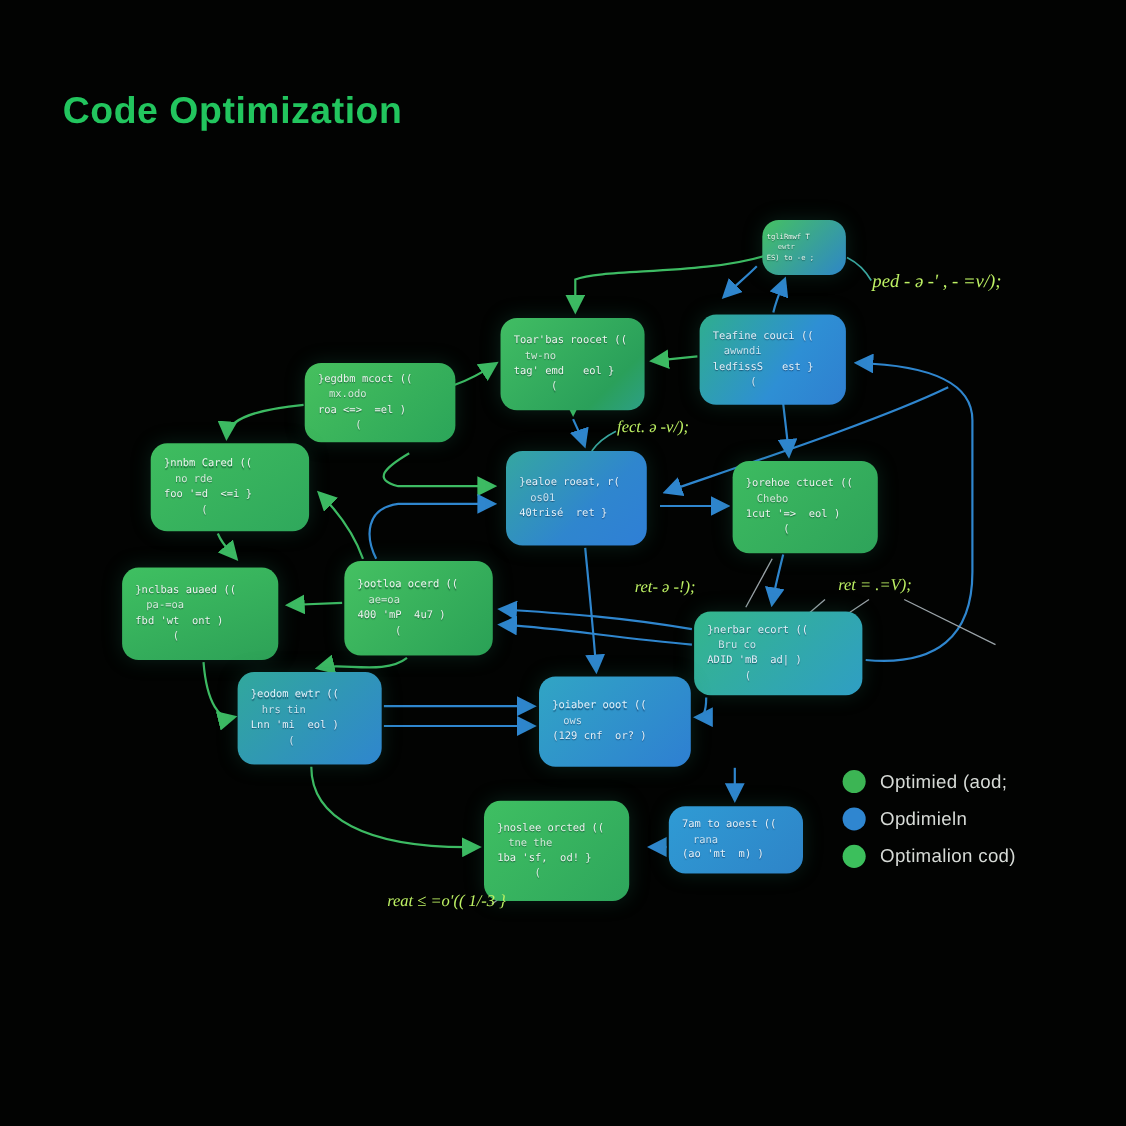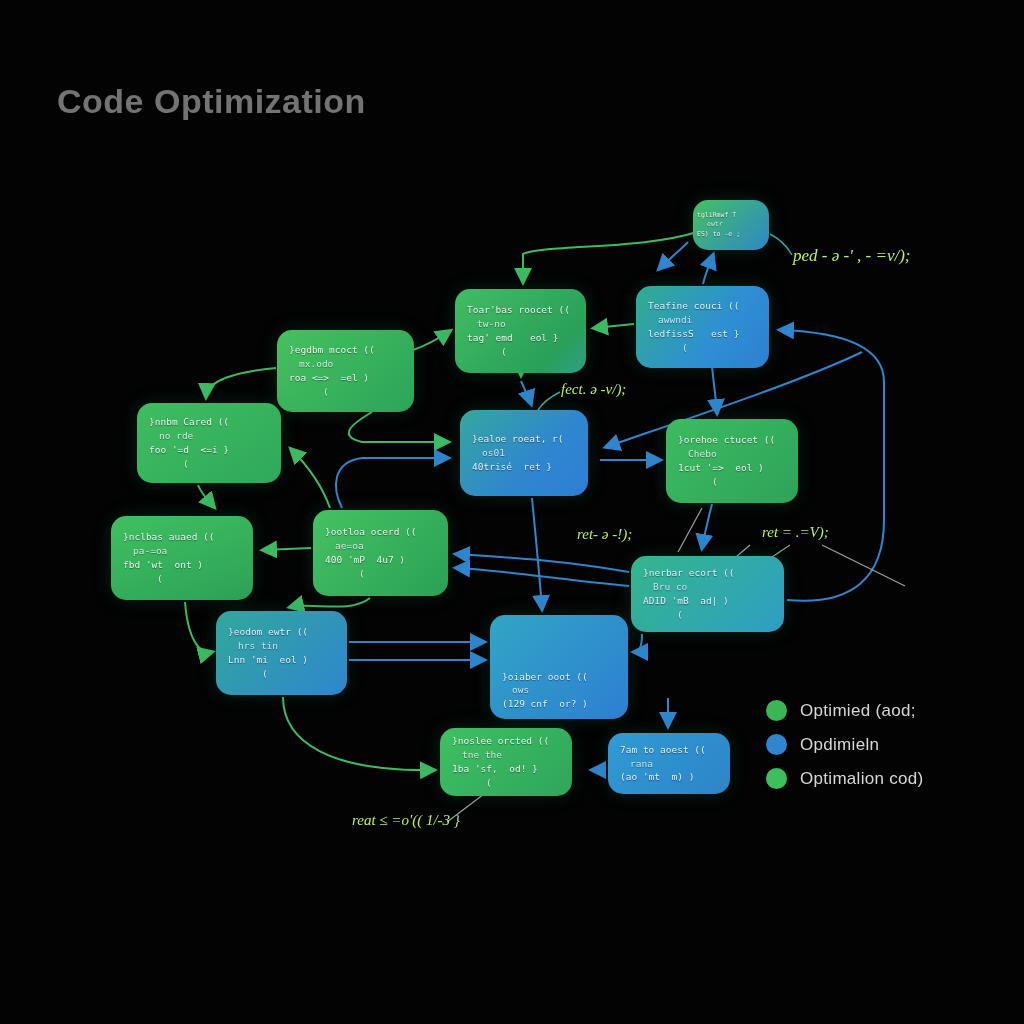--- a/index.html
+++ b/index.html
@@ -1,18 +1,18 @@
 <!DOCTYPE html>
 <html><head>
 <meta charset="utf-8">
 <style>
   html,body{margin:0;padding:0;background:#000;}
   #canvas{position:relative;width:1024px;height:1024px;background:#020302;overflow:hidden;
           font-family:"Liberation Sans",sans-serif;}
-  #title{position:absolute;left:57px;top:82px;font-size:34px;font-weight:700;color:#737373;
+  #title{position:absolute;left:57px;top:82px;font-size:34px;font-weight:700;color:#22c55e;
          letter-spacing:.5px;}
   svg.edges{position:absolute;left:0;top:0;width:1024px;height:1024px;pointer-events:none;}
   .node{position:absolute;border-radius:15px;box-shadow:0 0 18px rgba(30,120,90,.25);
         display:flex;flex-direction:column;justify-content:center;padding:8px 12px;box-sizing:border-box;
         font-family:"DejaVu Sans Mono",monospace;}
   .node .ln{white-space:pre;font-size:9.5px;line-height:1.45;color:#eef6f0;
             text-shadow:0 1px 1px rgba(0,40,30,.55);}
   .node.blue .ln{color:#e4f2fb;text-shadow:0 1px 1px rgba(0,25,60,.55);}
   .node .ln:nth-child(2){padding-left:10px;opacity:.85;}
   .node .ln:nth-child(4){padding-left:34px;opacity:.9;}
@@ -95,21 +95,21 @@
     <div class="ln">(</div>
   </div>
 
   <div class="node blue" style="left:636px;top:286px;width:133px;height:82px;background:linear-gradient(125deg,#2fae8e,#2e8fd4 60%,#2f7fd0);">
     <div class="ln">Teafine couci ((</div>
     <div class="ln">awwndi</div>
     <div class="ln">ledfissS   est }</div>
     <div class="ln">(</div>
   </div>
 
-  <div class="node" style="left:277px;top:330px;width:137px;height:82px;background:linear-gradient(135deg,#46c05e,#2ba559);">
+  <div class="node" style="left:277px;top:330px;width:137px;height:72px;background:linear-gradient(135deg,#46c05e,#2ba559);">
     <div class="ln">}egdbm mcoct ((</div>
     <div class="ln">mx.odo</div>
     <div class="ln">roa &lt;=&gt;  =el )</div>
     <div class="ln">(</div>
   </div>
 
   <div class="node" style="left:137px;top:403px;width:144px;height:80px;background:linear-gradient(145deg,#3fbd5f,#2fa85c);">
     <div class="ln">}nnbm Cared ((</div>
     <div class="ln">no rde</div>
     <div class="ln">foo '=d  &lt;=i }</div>
@@ -150,27 +150,27 @@
     <div class="ln">(</div>
   </div>
 
   <div class="node blue" style="left:216px;top:611px;width:131px;height:84px;background:linear-gradient(135deg,#31a89c,#2f86ce);">
     <div class="ln">}eodom ewtr ((</div>
     <div class="ln">hrs tin</div>
     <div class="ln">Lnn 'mi  eol )</div>
     <div class="ln">(</div>
   </div>
 
-  <div class="node blue" style="left:490px;top:615px;width:138px;height:104px;background:linear-gradient(135deg,#31a5c4,#2e7fd2);justify-content:flex-end;">
+  <div class="node blue" style="left:490px;top:615px;width:138px;height:82px;background:linear-gradient(135deg,#31a5c4,#2e7fd2);">
     <div class="ln">}oiaber ooot ((</div>
     <div class="ln">ows</div>
     <div class="ln">(129 cnf  or? )</div>
   </div>
 
-  <div class="node" style="left:440px;top:728px;width:132px;height:68px;background:linear-gradient(135deg,#3fbf62,#2ea65c);">
+  <div class="node" style="left:440px;top:728px;width:132px;height:91px;background:linear-gradient(135deg,#3fbf62,#2ea65c);">
     <div class="ln">}noslee orcted ((</div>
     <div class="ln">tne the</div>
     <div class="ln">1ba 'sf,  od! }</div>
     <div class="ln">(</div>
   </div>
 
   <div class="node blue" style="left:608px;top:733px;width:122px;height:61px;background:linear-gradient(135deg,#2f9bd4,#2e84c8);">
     <div class="ln">7am to aoest ((</div>
     <div class="ln">rana</div>
     <div class="ln">(ao 'mt  m) )</div>

